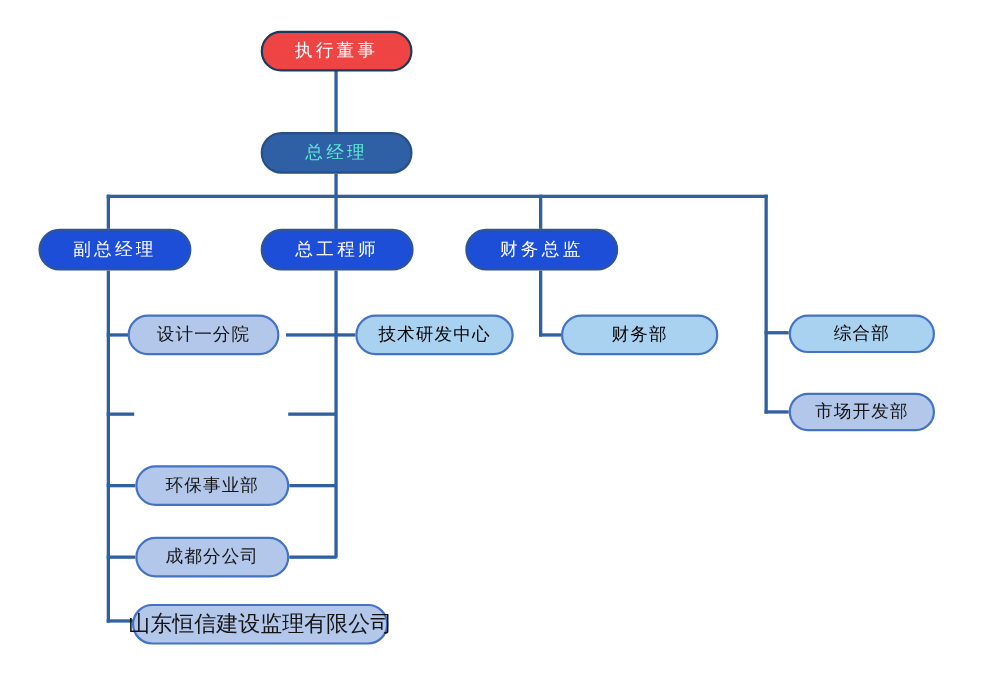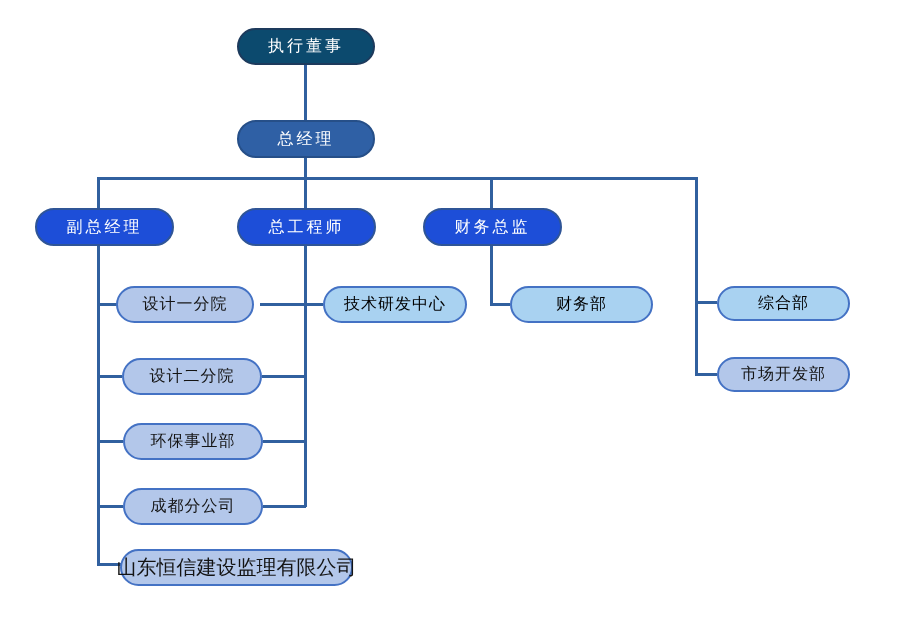--- a/index.html
+++ b/index.html
@@ -14,22 +14,22 @@
   .ln{position:absolute;background:#31609F;}
   
   .pill{
     position:absolute;
     display:flex;align-items:center;justify-content:center;
     border-radius:19px;
     box-sizing:border-box;
     font-size:16px;
     white-space:nowrap;
   }
-  .level1{background:#0c4a6e;border:2px solid #1D3A5C;color:#ffffff;letter-spacing:3px;}
-  .level2{background:#2F60A5;border:2px solid #264F88;color:#ffffff;letter-spacing:3px;}
+  .level1{background:#ef4444;border:2px solid #1D3A5C;color:#ffffff;letter-spacing:3px;}
+  .level2{background:#2F60A5;border:2px solid #264F88;color:#5eead4;letter-spacing:3px;}
   .level3{background:#1d4ed8;border:2px solid #2F5597;color:#ffffff;letter-spacing:3px;}
   .lavender{background:#B3C7EA;border:2px solid #4472C4;color:#141414;letter-spacing:1px;}
   .lightblue{background:#A9D2F1;border:2px solid #4472C4;color:#000000;letter-spacing:1px;}
   .long{font-size:20px;letter-spacing:0;justify-content:center;}
 </style>
 </head>
 <body>
 
 <div class="canvas">
 
@@ -89,23 +89,20 @@
   </div>
 
   <div class="pill lightblue" style="left:510px;top:286px;width:143px;height:37px;">
     <span>财务部</span>
   </div>
 
   <div class="pill lightblue" style="left:717px;top:286px;width:133px;height:35px;">
     <span>综合部</span>
   </div>
 
-  <div class="pill lavender" style="left:122px;top:358px;width:140px;height:37px;">
-    <span>设计二分院</span>
-  </div>
 
   <div class="pill lavender" style="left:717px;top:357px;width:133px;height:35px;">
     <span>市场开发部</span>
   </div>
 
   <div class="pill lavender" style="left:123px;top:423px;width:140px;height:37px;">
     <span>环保事业部</span>
   </div>
 
   <div class="pill lavender" style="left:123px;top:488px;width:140px;height:37px;">

